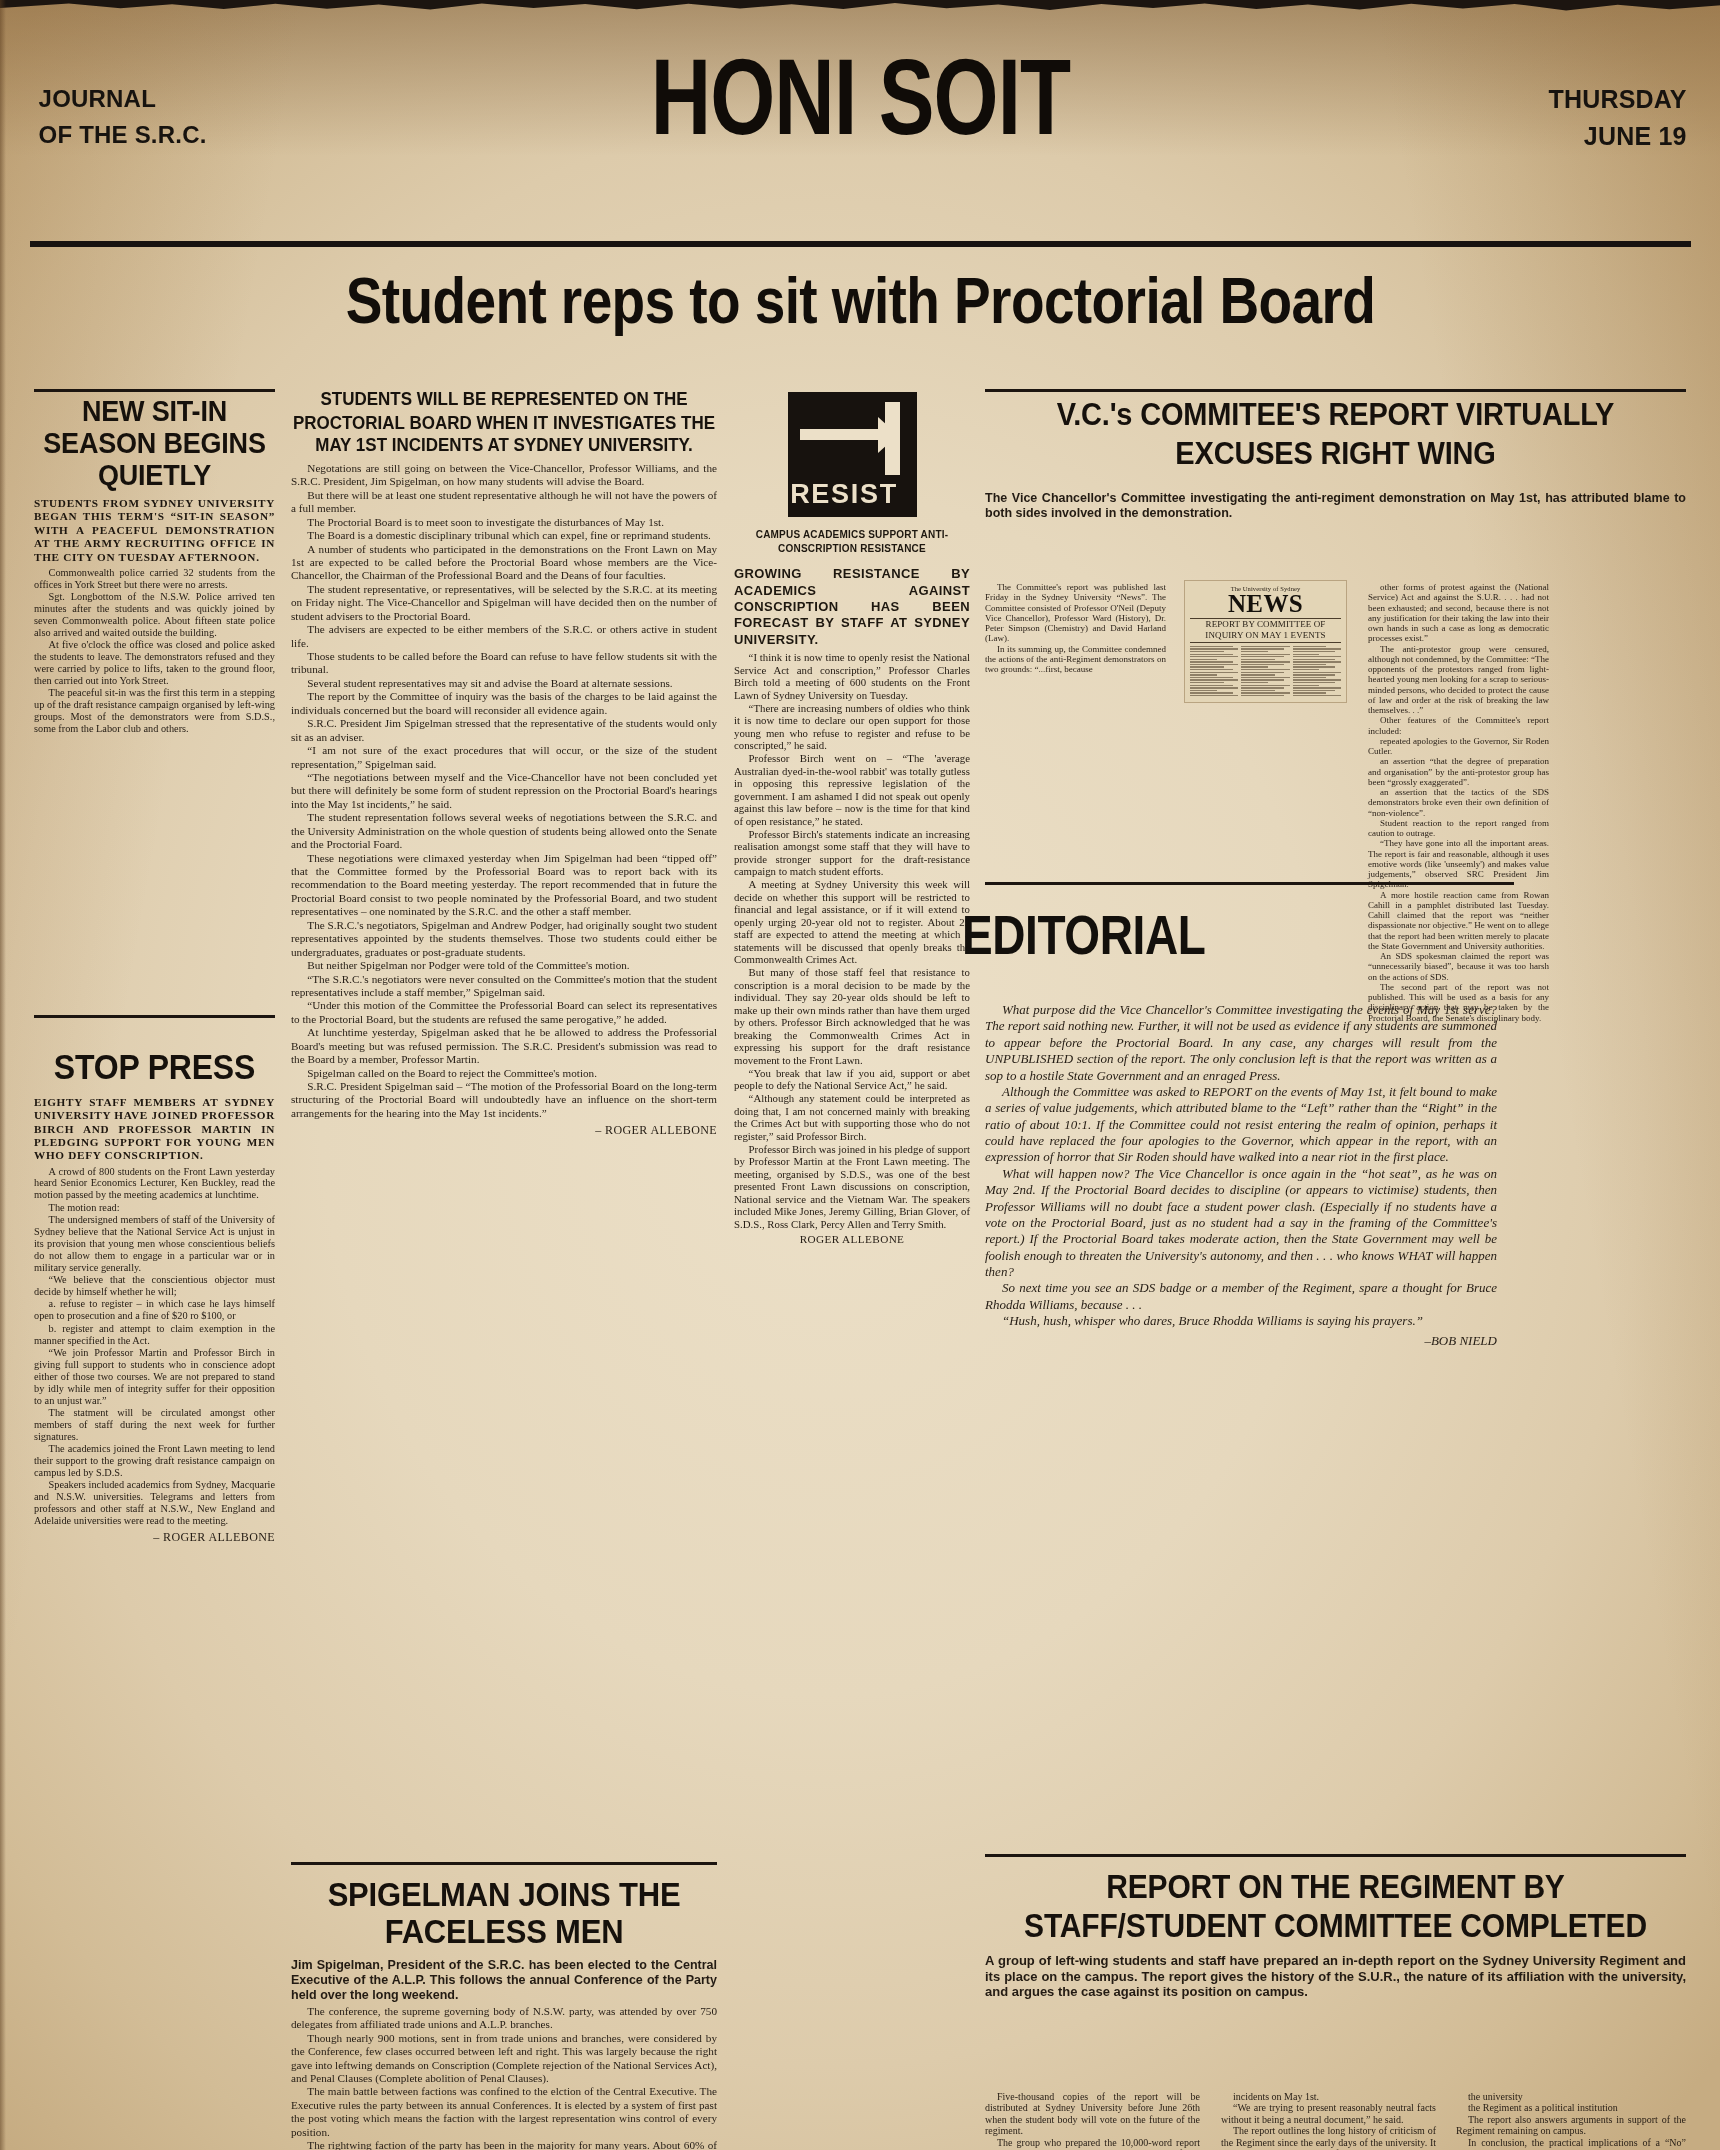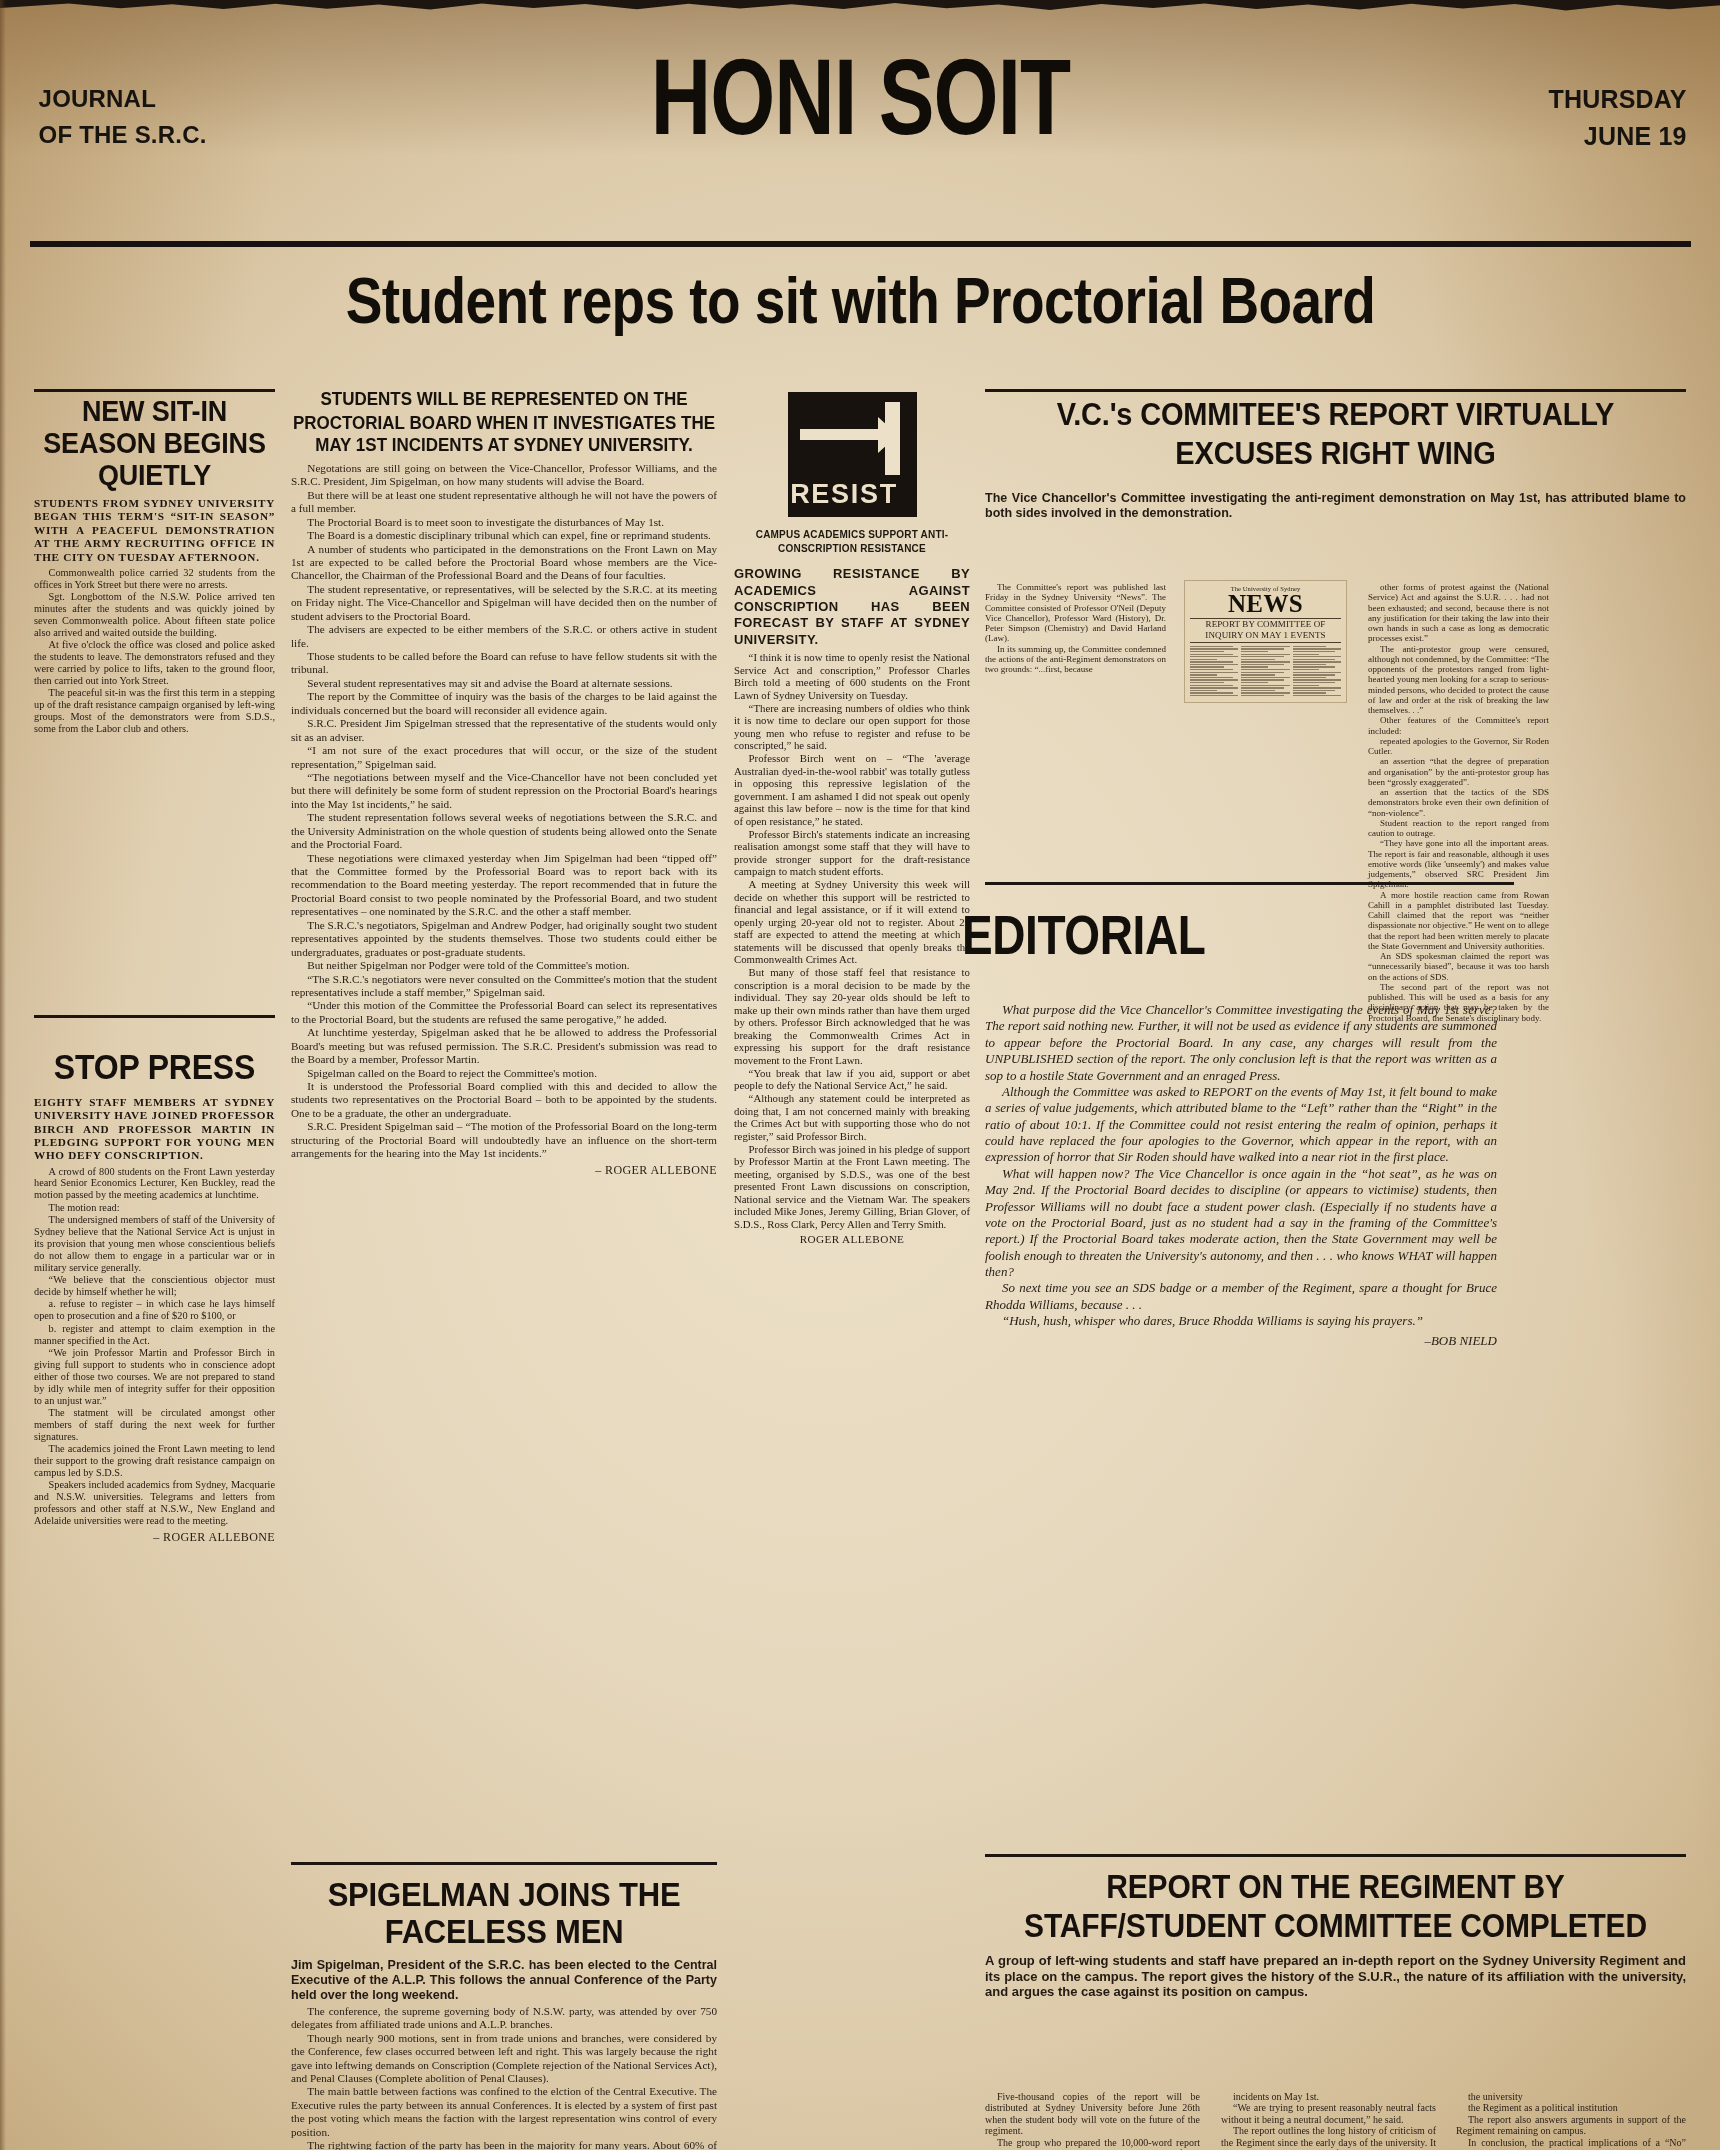--- a/index.html
+++ b/index.html
@@ -200,21 +200,20 @@
       <p>“I am not sure of the exact procedures that will occur, or the size of the student representation,” Spigelman said.</p>
       <p>“The negotiations between myself and the Vice-Chancellor have not been concluded yet but there will definitely be some form of student repression on the Proctorial Board's hearings into the May 1st incidents,” he said.</p>
       <p>The student representation follows several weeks of negotiations between the S.R.C. and the University Administration on the whole question of students being allowed onto the Senate and the Proctorial Foard.</p>
       <p>These negotiations were climaxed yesterday when Jim Spigelman had been “tipped off” that the Committee formed by the Professorial Board was to report back with its recommendation to the Board meeting yesterday. The report recommended that in future the Proctorial Board consist to two people nominated by the Professorial Board, and two student representatives – one nominated by the S.R.C. and the other a staff member.</p>
       <p>The S.R.C.'s negotiators, Spigelman and Andrew Podger, had originally sought two student representatives appointed by the students themselves. Those two students could either be undergraduates, graduates or post-graduate students.</p>
       <p>But neither Spigelman nor Podger were told of the Committee's motion.</p>
       <p>“The S.R.C.'s negotiators were never consulted on the Committee's motion that the student representatives include a staff member,” Spigelman said.</p>
       <p>“Under this motion of the Committee the Professorial Board can select its representatives to the Proctorial Board, but the students are refused the same perogative,” he added.</p>
       <p>At lunchtime yesterday, Spigelman asked that he be allowed to address the Professorial Board's meeting but was refused permission. The S.R.C. President's submission was read to the Board by a member, Professor Martin.</p>
       <p>Spigelman called on the Board to reject the Committee's motion.</p>
-      <p>It is understood the Professorial Board complied with this and decided to allow the students two representatives on the Proctorial Board – both to be appointed by the students. One to be a graduate, the other an undergraduate.</p>
       <p>S.R.C. President Spigelman said – “The motion of the Professorial Board on the long-term structuring of the Proctorial Board will undoubtedly have an influence on the short-term arrangements for the hearing into the May 1st incidents.”</p>
     </div>
     <div class="byline">– ROGER ALLEBONE</div>
   </div>
 
   <div class="rule" style="left:291px;top:1862px;width:426px;height:3px;"></div>
 
   <div class="col" style="left:291px;top:1880px;width:426px;">
     <div class="kicker" style="font-size:31px;">SPIGELMAN JOINS THE FACELESS MEN</div>
     <div class="sans-body" style="margin-top:11.2px;font-size:12.5px;">Jim Spigelman, President of the S.R.C. has been elected to the Central Executive of the A.L.P. This follows the annual Conference of the Party held over the long weekend.</div>

